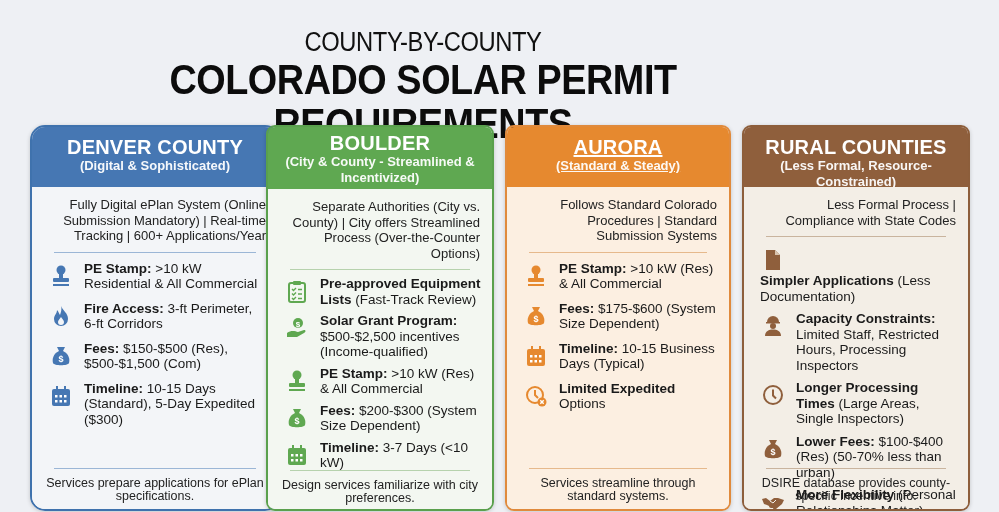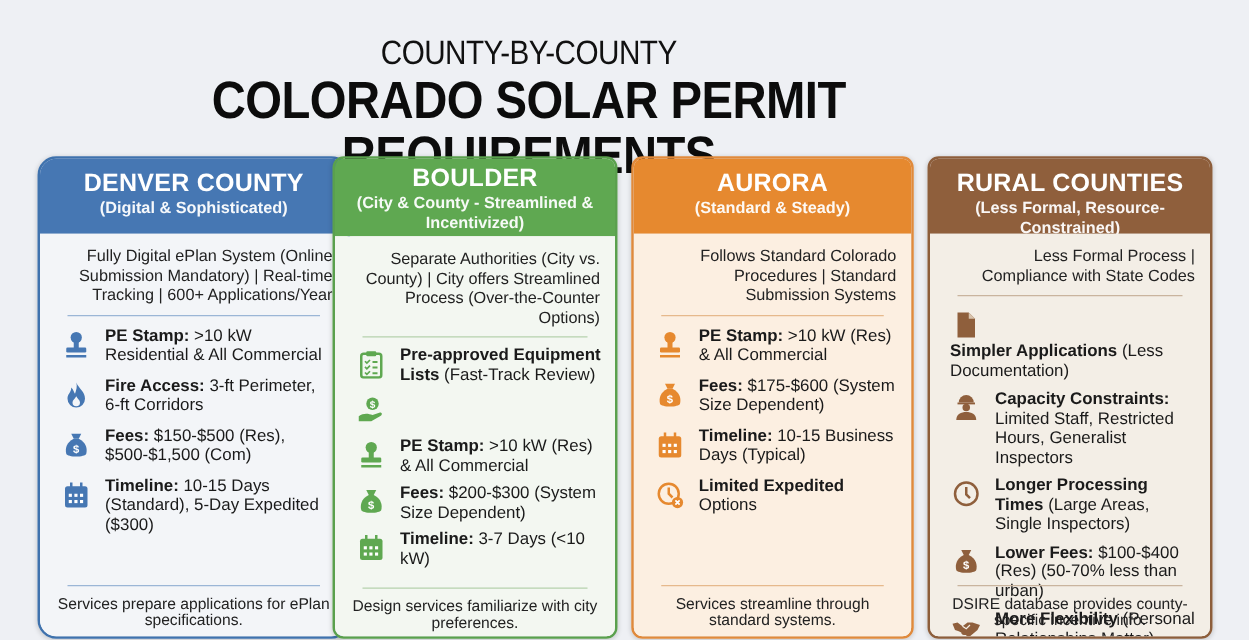--- a/index.html
+++ b/index.html
@@ -27,21 +27,21 @@
   #denver { left: 30px; width: 250px; border-color: #3f72ad; border-radius: 15px; }
   #denver .card-head { background: #4677b3; }
   #denver .card-body { background: #f3f5f8; }
   #denver .divider, #denver .footer-div { background: #9bb6d6; }
   #boulder { left: 266px; width: 228px; border-color: #5aa04d; }
   #boulder .card-head { background: #5fa851; height: 62px; padding-top: 5px; }
   #boulder .card-head .name { font-size: 20px; }
   #boulder .card-body { background: #f3f7f1; }
   #boulder .divider, #boulder .footer-div { background: #b6d2ad; }
   #aurora { left: 505px; width: 226px; border-color: #e08a3c; }
-  #aurora .card-head { background: #e6892f; }
+  #aurora .card-head { background: #e6892f; text-decoration: underline; }
   #aurora .card-body { background: #fcefe1; }
   #aurora .divider, #aurora .footer-div { background: #e6b98c; }
   #rural { left: 742px; width: 228px; border-color: #8d5e3b; }
   #rural .card-head { background: #8f5f3c; }
   #rural .card-body { background: #f3eee6; }
   #rural .divider, #rural .footer-div { background: #c9b49e; }
 </style>
 </head>
 <body>
 
@@ -134,20 +134,21 @@
         <div class="txt"><b>Pre-approved Equipment Lists</b><span> (Fast-Track Review)</span></div>
       </div>
       <div class="item" style="margin-bottom:6px;">
         <span class="ic">
             <svg viewBox="0 0 24 24">
               <circle cx="13" cy="7" r="5" fill="#5fa851"></circle>
               <text x="13" y="10.5" font-size="8" font-weight="700" text-anchor="middle" fill="#fff" font-family="Liberation Sans, sans-serif">$</text>
               <path d="M2 17 C6 14 10 15 13 16 L19 14 C21 14 21 16 19 17 L12 21 L2 21Z" fill="#5fa851"></path>
             </svg>
           </span>
+        <div class="txt"><b>Solar Grant Program:</b><span> $500-$2,500 incentives (Income-qualified)</span></div>
       </div>
       <div class="item" style="margin-bottom:6px;">
         <span class="ic">
             <svg viewBox="0 0 24 24">
               <circle cx="12" cy="6" r="4.5" fill="#5fa851"></circle>
               <rect x="10" y="9" width="4" height="6" fill="#5fa851"></rect>
               <rect x="4" y="14" width="16" height="4" rx="1" fill="#5fa851"></rect>
               <rect x="4" y="20" width="16" height="2" fill="#5fa851"></rect>
             </svg>
           </span>
@@ -272,21 +273,21 @@
       </div>
       <div class="item" style="margin-bottom:7px;">
         <span class="ic">
             <svg viewBox="0 0 24 24">
               <path d="M6 8 A6 6 0 0 1 18 8 Z" fill="#8f5f3c"></path>
               <rect x="5" y="8" width="14" height="1.5" fill="#8f5f3c"></rect>
               <circle cx="12" cy="12" r="3" fill="#8f5f3c"></circle>
               <path d="M4 22 C4 17 8 15.5 12 15.5 C16 15.5 20 17 20 22Z" fill="#8f5f3c"></path>
             </svg>
           </span>
-        <div class="txt"><b>Capacity Constraints:</b><span> Limited Staff, Restricted Hours, Generalist Inspectors</span></div>
+        <div class="txt"><b>Capacity Constraints:</b><span> Limited Staff, Restricted Hours, Processing Inspectors</span></div>
       </div>
       <div class="item" style="margin-bottom:7px;">
         <span class="ic">
             <svg viewBox="0 0 24 24">
               <circle cx="12" cy="12" r="9" fill="none" stroke="#8f5f3c" stroke-width="2"></circle>
               <path d="M12 6.5 v6 l3 3" stroke="#8f5f3c" stroke-width="2" fill="none"></path>
             </svg>
           </span>
         <div class="txt"><b>Longer Processing Times</b><span> (Large Areas, Single Inspectors)</span></div>
       </div>

